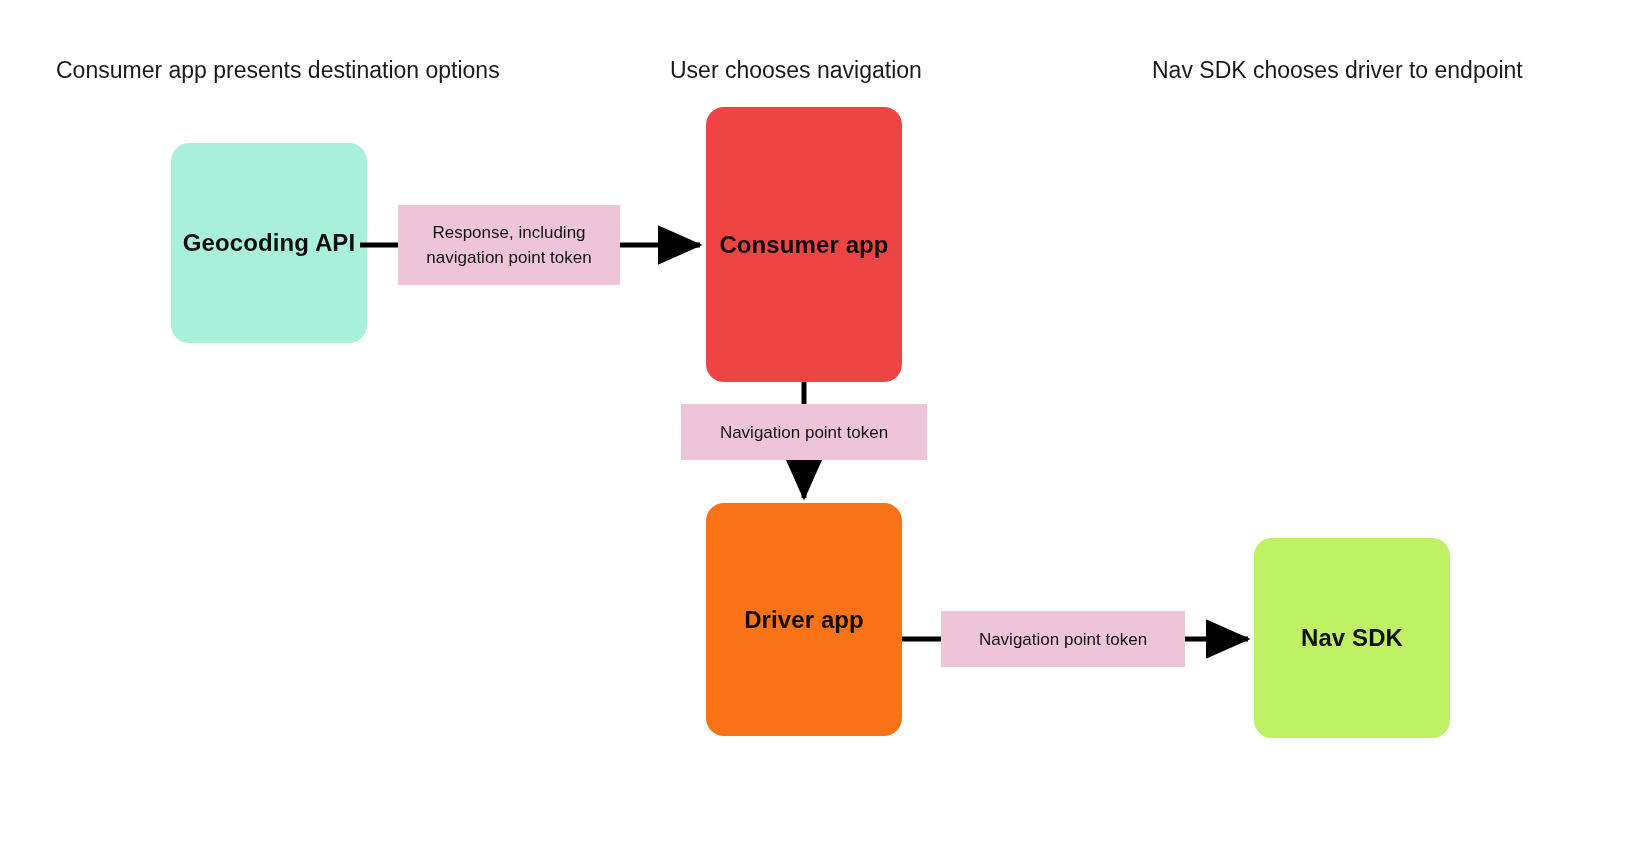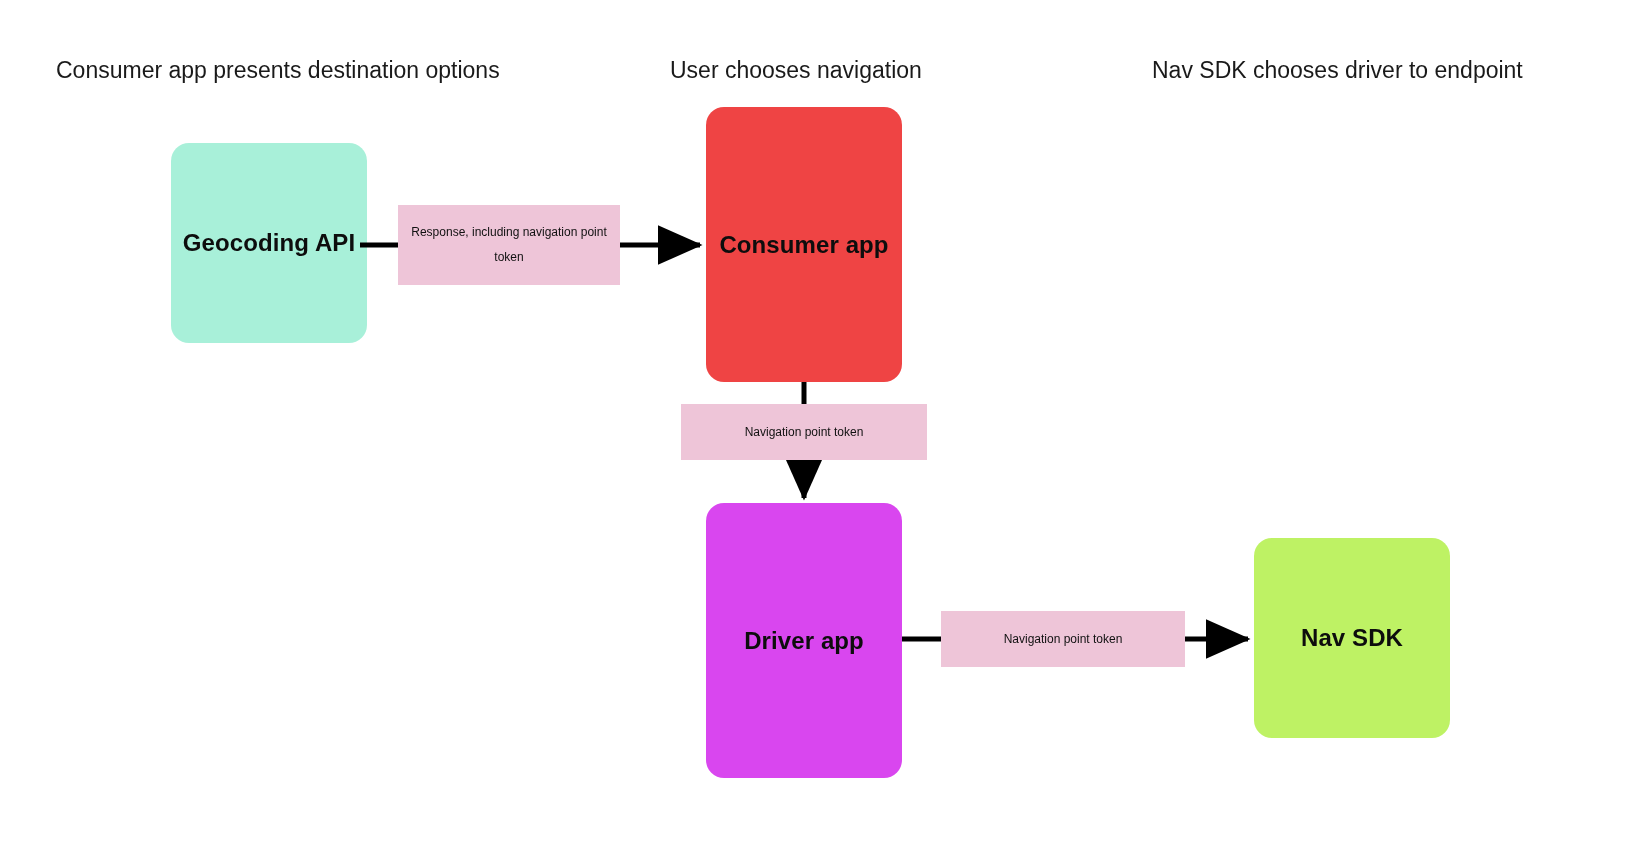--- a/index.html
+++ b/index.html
@@ -46,35 +46,35 @@
   .node-label {
     font-size: 24px;
     font-weight: 700;
     color: #0d0d0d;
     text-align: center;
     letter-spacing: 0.1px;
   }
 
   #node-geocoding   { left: 164px; top: 143px; width: 196px; height: 200px; background: #a8f0d9; margin-left: 7px; }
   #node-consumer    { left: 706px; top: 107px; width: 196px; height: 275px; background: #ef4444; }
-  #node-driver      { left: 706px; top: 503px; width: 196px; height: 275px; background: #d946ef; }
+  #node-driver      { left: 706px; top: 503px; width: 196px; height: 233px; background: #f97316; }
   #node-navsdk      { left: 1254px; top: 538px; width: 196px; height: 200px; background: #bef264; }
 
   
   .edge-label {
     position: absolute;
     background: #eec5d8;
     display: flex;
     align-items: center;
     justify-content: center;
     box-sizing: border-box;
     z-index: 3;
   }
   .edge-label-text {
-    font-size: 12px;
+    font-size: 17px;
     line-height: 25px;
     color: #111111;
     text-align: center;
     padding: 0 10px;
   }
   #label-response      { left: 398px; top: 205px; width: 222px; height: 80px; }
   #label-nav-token-1   { left: 681px; top: 404px; width: 246px; height: 56px; }
   #label-nav-token-2   { left: 941px; top: 611px; width: 244px; height: 56px; }
 
   

